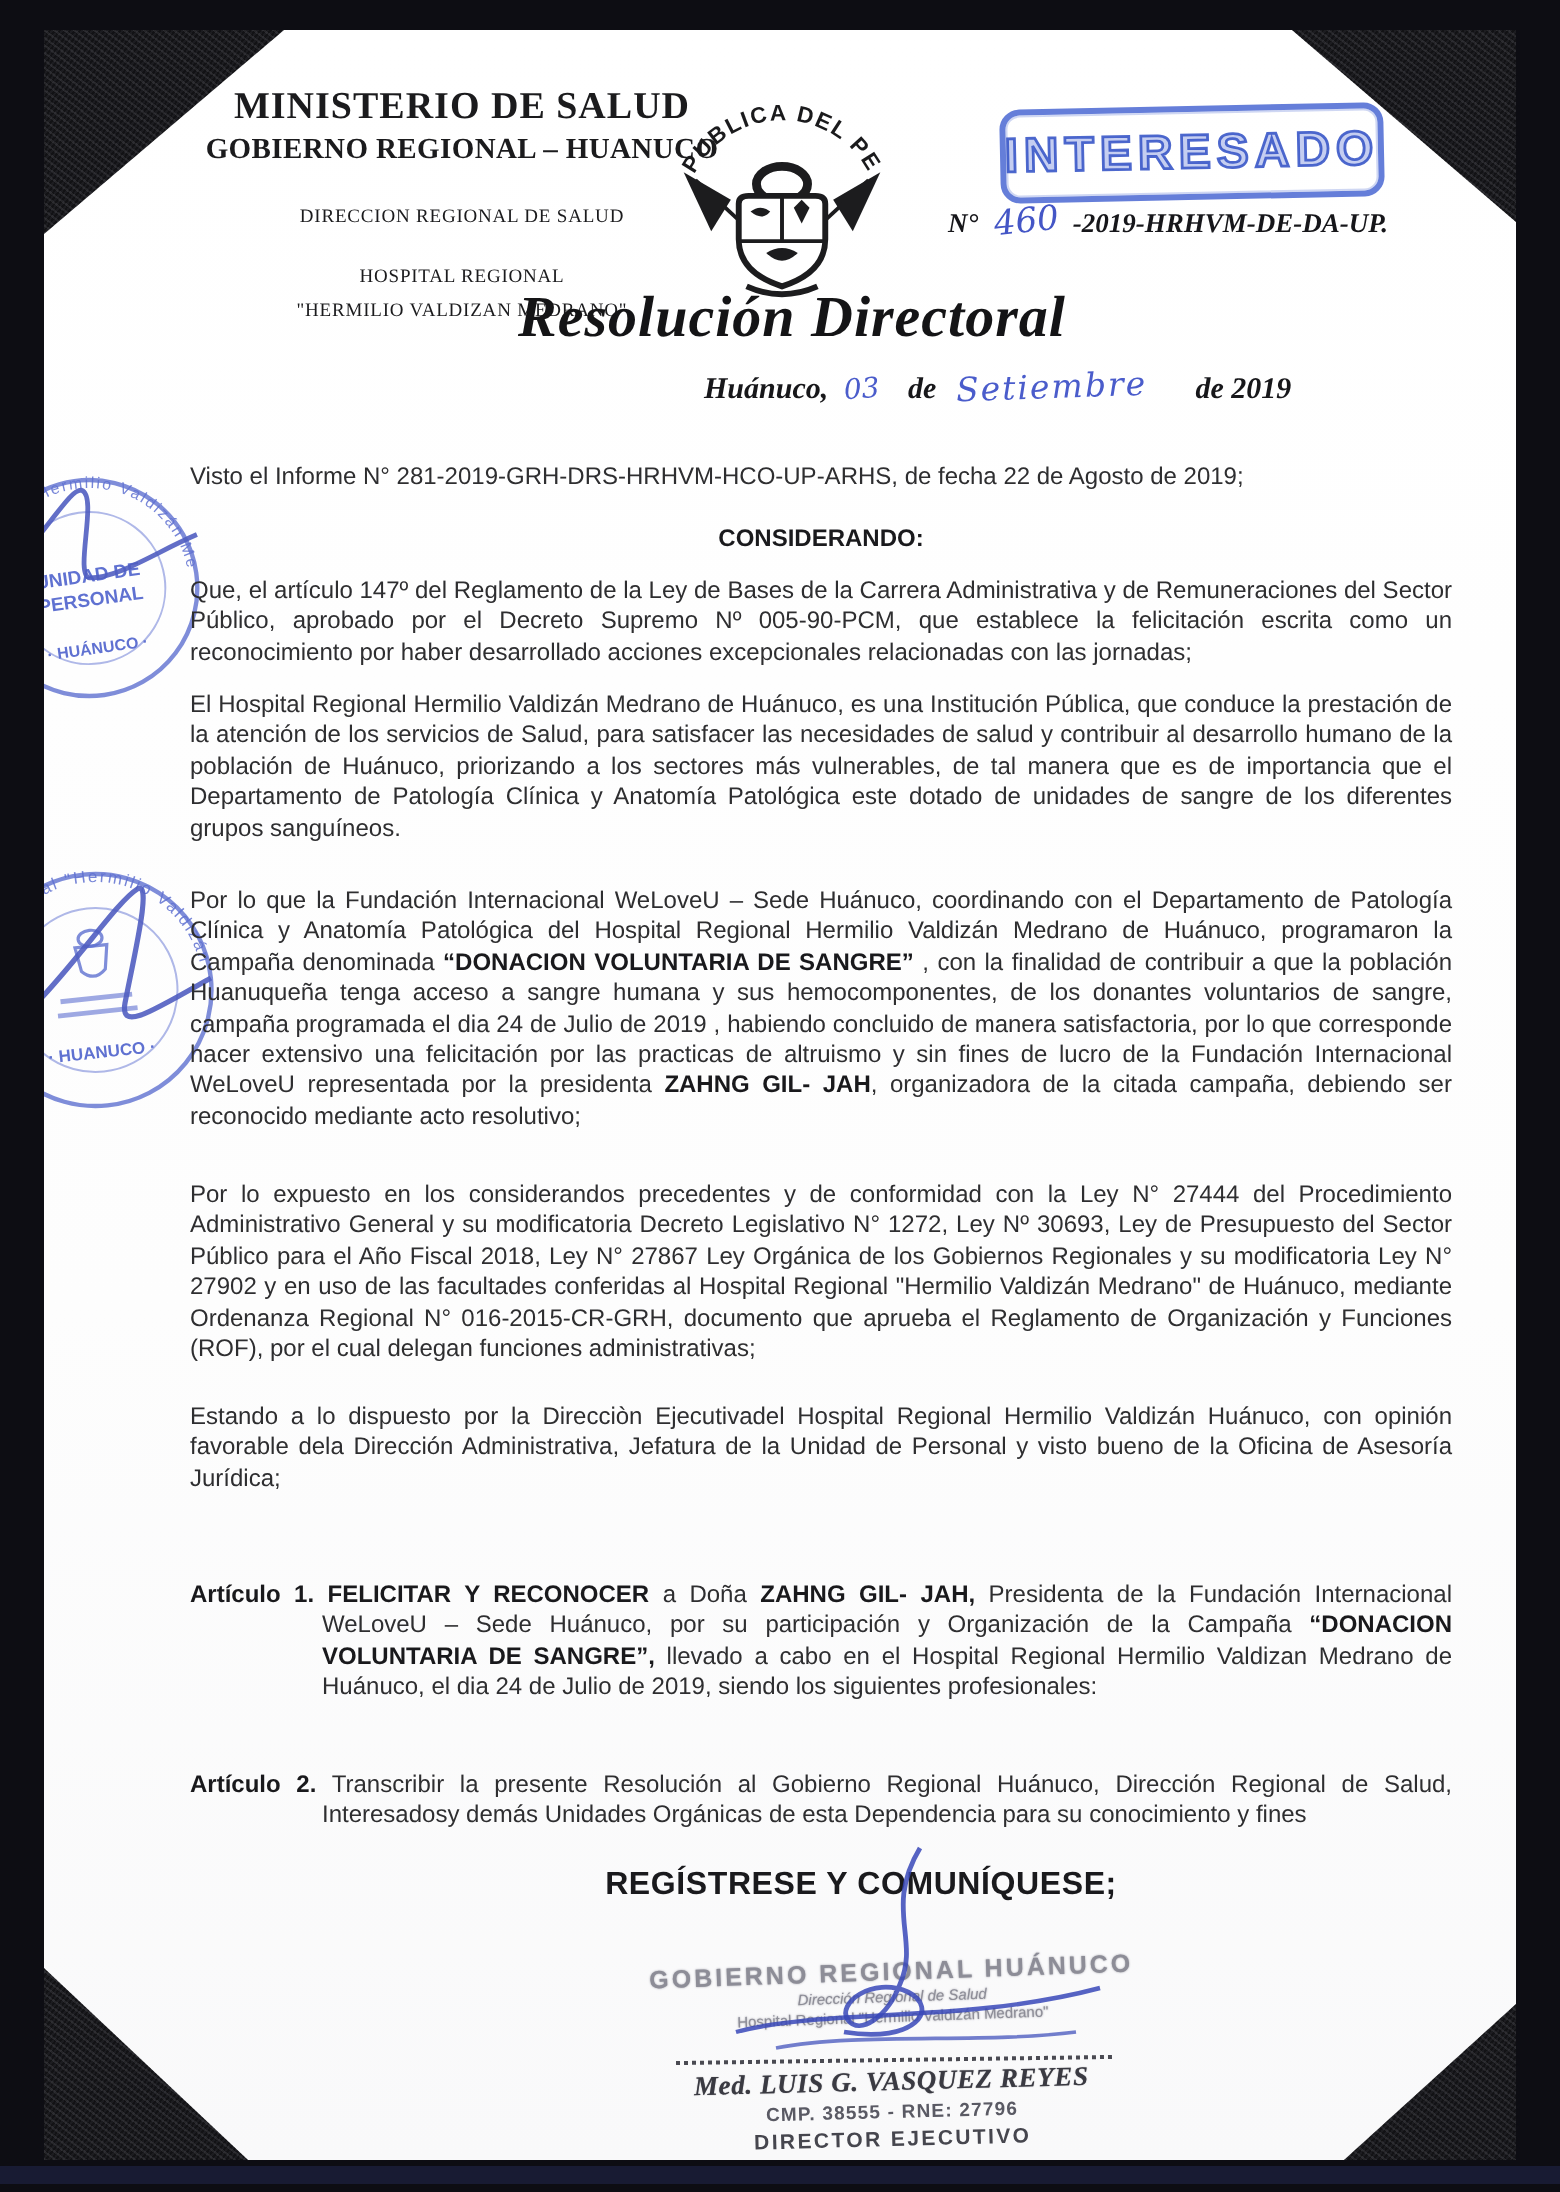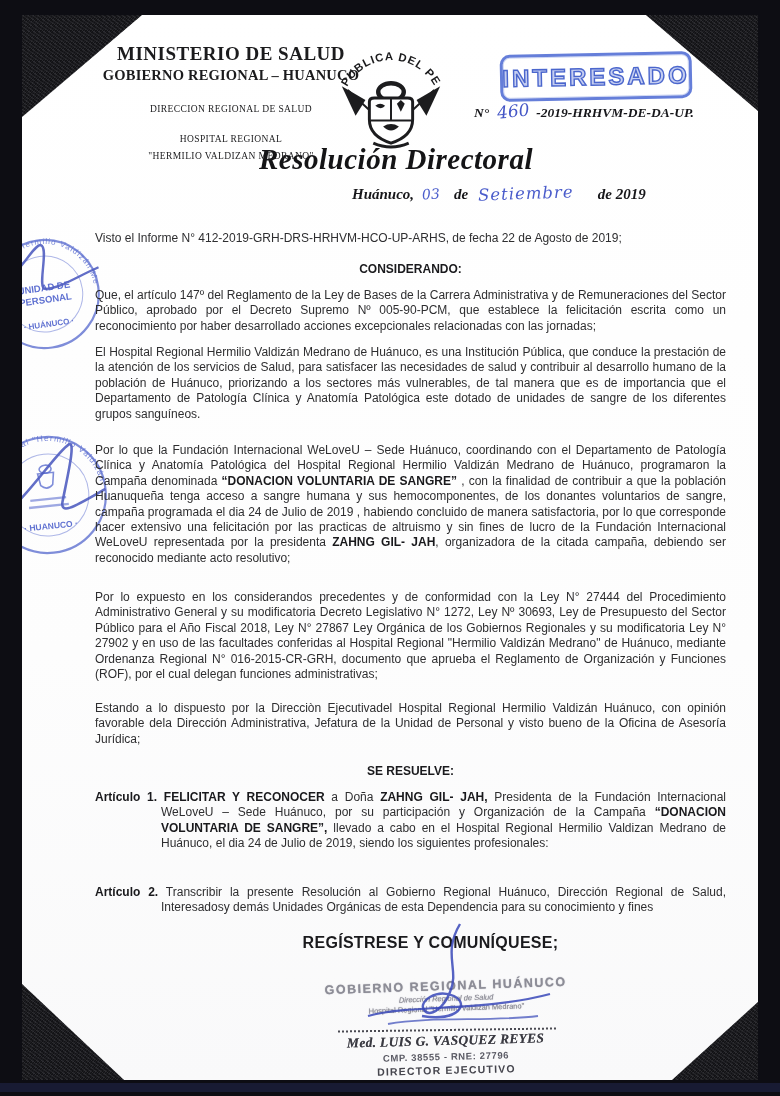--- a/index.html
+++ b/index.html
@@ -187,35 +187,34 @@
       </text>
       <path d="M 62 48 L 78 48 L 76 60 Q 70 66 64 60 Z" fill="none" stroke="#4a5ecb" stroke-width="1.6" opacity=".8"></path>
       <ellipse cx="70" cy="44" rx="6" ry="4" fill="none" stroke="#4a5ecb" stroke-width="1.6" opacity=".8"></ellipse>
       <line x1="52" y1="74" x2="88" y2="74" stroke="#4a5ecb" stroke-width="2.4" opacity=".6"></line>
       <line x1="50" y1="81" x2="90" y2="81" stroke="#4a5ecb" stroke-width="2.4" opacity=".6"></line>
       <text x="70" y="104" text-anchor="middle" font-size="8.5" font-weight="700" fill="#4a5ecb">· HUANUCO ·</text>
       <path d="M 6 94 C 40 84, 80 30, 96 22 C 104 18, 92 52, 84 78 C 80 92, 96 84, 128 70" fill="none" stroke="#3848b8" stroke-width="2.6" opacity=".9"></path>
     </svg>
   </div>
 
-  <p class="para" style="top:216px;">Visto el Informe N° 412-2019-GRH-DRS-HRHVM-HCO-UP-ARHS, de fecha 22 de Agosto de 2019;</p>
+  <p class="para" style="top:216px;">Visto el Informe N° 281-2019-GRH-DRS-HRHVM-HCO-UP-ARHS, de fecha 22 de Agosto de 2019;</p>
 
   <p class="para heading" style="top:247px;">CONSIDERANDO:</p>
 
   <p class="para" style="top:273px;">Que, el artículo 147º del Reglamento de la Ley de Bases de la Carrera Administrativa y de Remuneraciones del Sector Público, aprobado por el Decreto Supremo Nº 005-90-PCM, que establece la felicitación escrita como un reconocimiento por haber desarrollado acciones excepcionales relacionadas con las jornadas;</p>
 
   <p class="para" style="top:330px;">El Hospital Regional Hermilio Valdizán Medrano de Huánuco, es una Institución Pública, que conduce la prestación de la atención de los servicios de Salud, para satisfacer las necesidades de salud y contribuir al desarrollo humano de la población de Huánuco, priorizando a los sectores más vulnerables, de  tal manera que es de importancia que el Departamento de Patología Clínica y Anatomía Patológica este dotado de unidades de sangre de los diferentes grupos sanguíneos.</p>
 
   <p class="para" style="top:428px;"><span>Por lo que la Fundación Internacional WeLoveU – Sede Huánuco, coordinando con  el Departamento de Patología Clínica y Anatomía Patológica del Hospital Regional Hermilio Valdizán Medrano de Huánuco, programaron la Campaña denominada </span><span class="b">“DONACION VOLUNTARIA DE SANGRE”</span><span> , con la finalidad de contribuir a que la población Huanuqueña tenga acceso a sangre humana y sus hemocomponentes, de los donantes voluntarios de sangre,  campaña programada  el dia 24 de Julio de 2019 , habiendo concluido de manera satisfactoria, por lo que corresponde hacer extensivo una felicitación por las practicas de altruismo y sin fines de lucro de la Fundación Internacional WeLoveU  representada por la presidenta </span><span class="b">ZAHNG GIL- JAH</span><span>, organizadora de  la citada campaña, debiendo ser reconocido mediante acto resolutivo;</span></p>
 
   <p class="para" style="top:575px;">Por lo expuesto en los considerandos precedentes y de conformidad con la Ley N° 27444 del Procedimiento Administrativo General y su modificatoria Decreto Legislativo N° 1272, Ley Nº 30693, Ley de Presupuesto del Sector Público para el Año Fiscal 2018, Ley N° 27867 Ley Orgánica de los Gobiernos Regionales y su modificatoria Ley N° 27902 y en uso de las facultades conferidas al Hospital Regional "Hermilio Valdizán Medrano" de Huánuco, mediante Ordenanza Regional N° 016-2015-CR-GRH, documento que aprueba el Reglamento de Organización y Funciones (ROF), por el cual delegan funciones administrativas;</p>
 
   <p class="para" style="top:686px;">Estando a lo dispuesto por la Direcciòn Ejecutivadel Hospital Regional Hermilio Valdizán Huánuco, con opinión favorable dela Dirección Administrativa, Jefatura de la Unidad de Personal y visto bueno de la Oficina de Asesoría Jurídica;</p>
 
-  <p class="para heading" style="top:749px;">SE RESUELVE:</p>
 
   <p class="para art" style="top:775px;"><span class="b">Artículo 1.</span><span class="b"> FELICITAR Y RECONOCER</span><span>  a Doña </span><span class="b">ZAHNG GIL- JAH,</span><span>  Presidenta  de  la  Fundación Internacional WeLoveU – Sede Huánuco, por su participación y Organización de la Campaña </span><span class="b">“DONACION VOLUNTARIA DE SANGRE”,</span><span> llevado a cabo en el Hospital Regional Hermilio Valdizan Medrano de Huánuco, el dia 24 de Julio de 2019, siendo los siguientes profesionales:</span></p>
 
   <p class="para art" style="top:832px;margin-top:38px;"><span class="b">Artículo 2.</span><span> Transcribir la presente Resolución al Gobierno Regional Huánuco, Dirección Regional de Salud, Interesadosy demás Unidades Orgánicas de esta Dependencia para su conocimiento y fines</span></p>
 
   <p class="closing" style="top:919px;">REGÍSTRESE Y COMUNÍQUESE;</p>
 
   <div class="gob-stamp">
     <div class="g1">GOBIERNO REGIONAL HUÁNUCO</div>
     <div class="g2">Dirección Regional de Salud</div>

